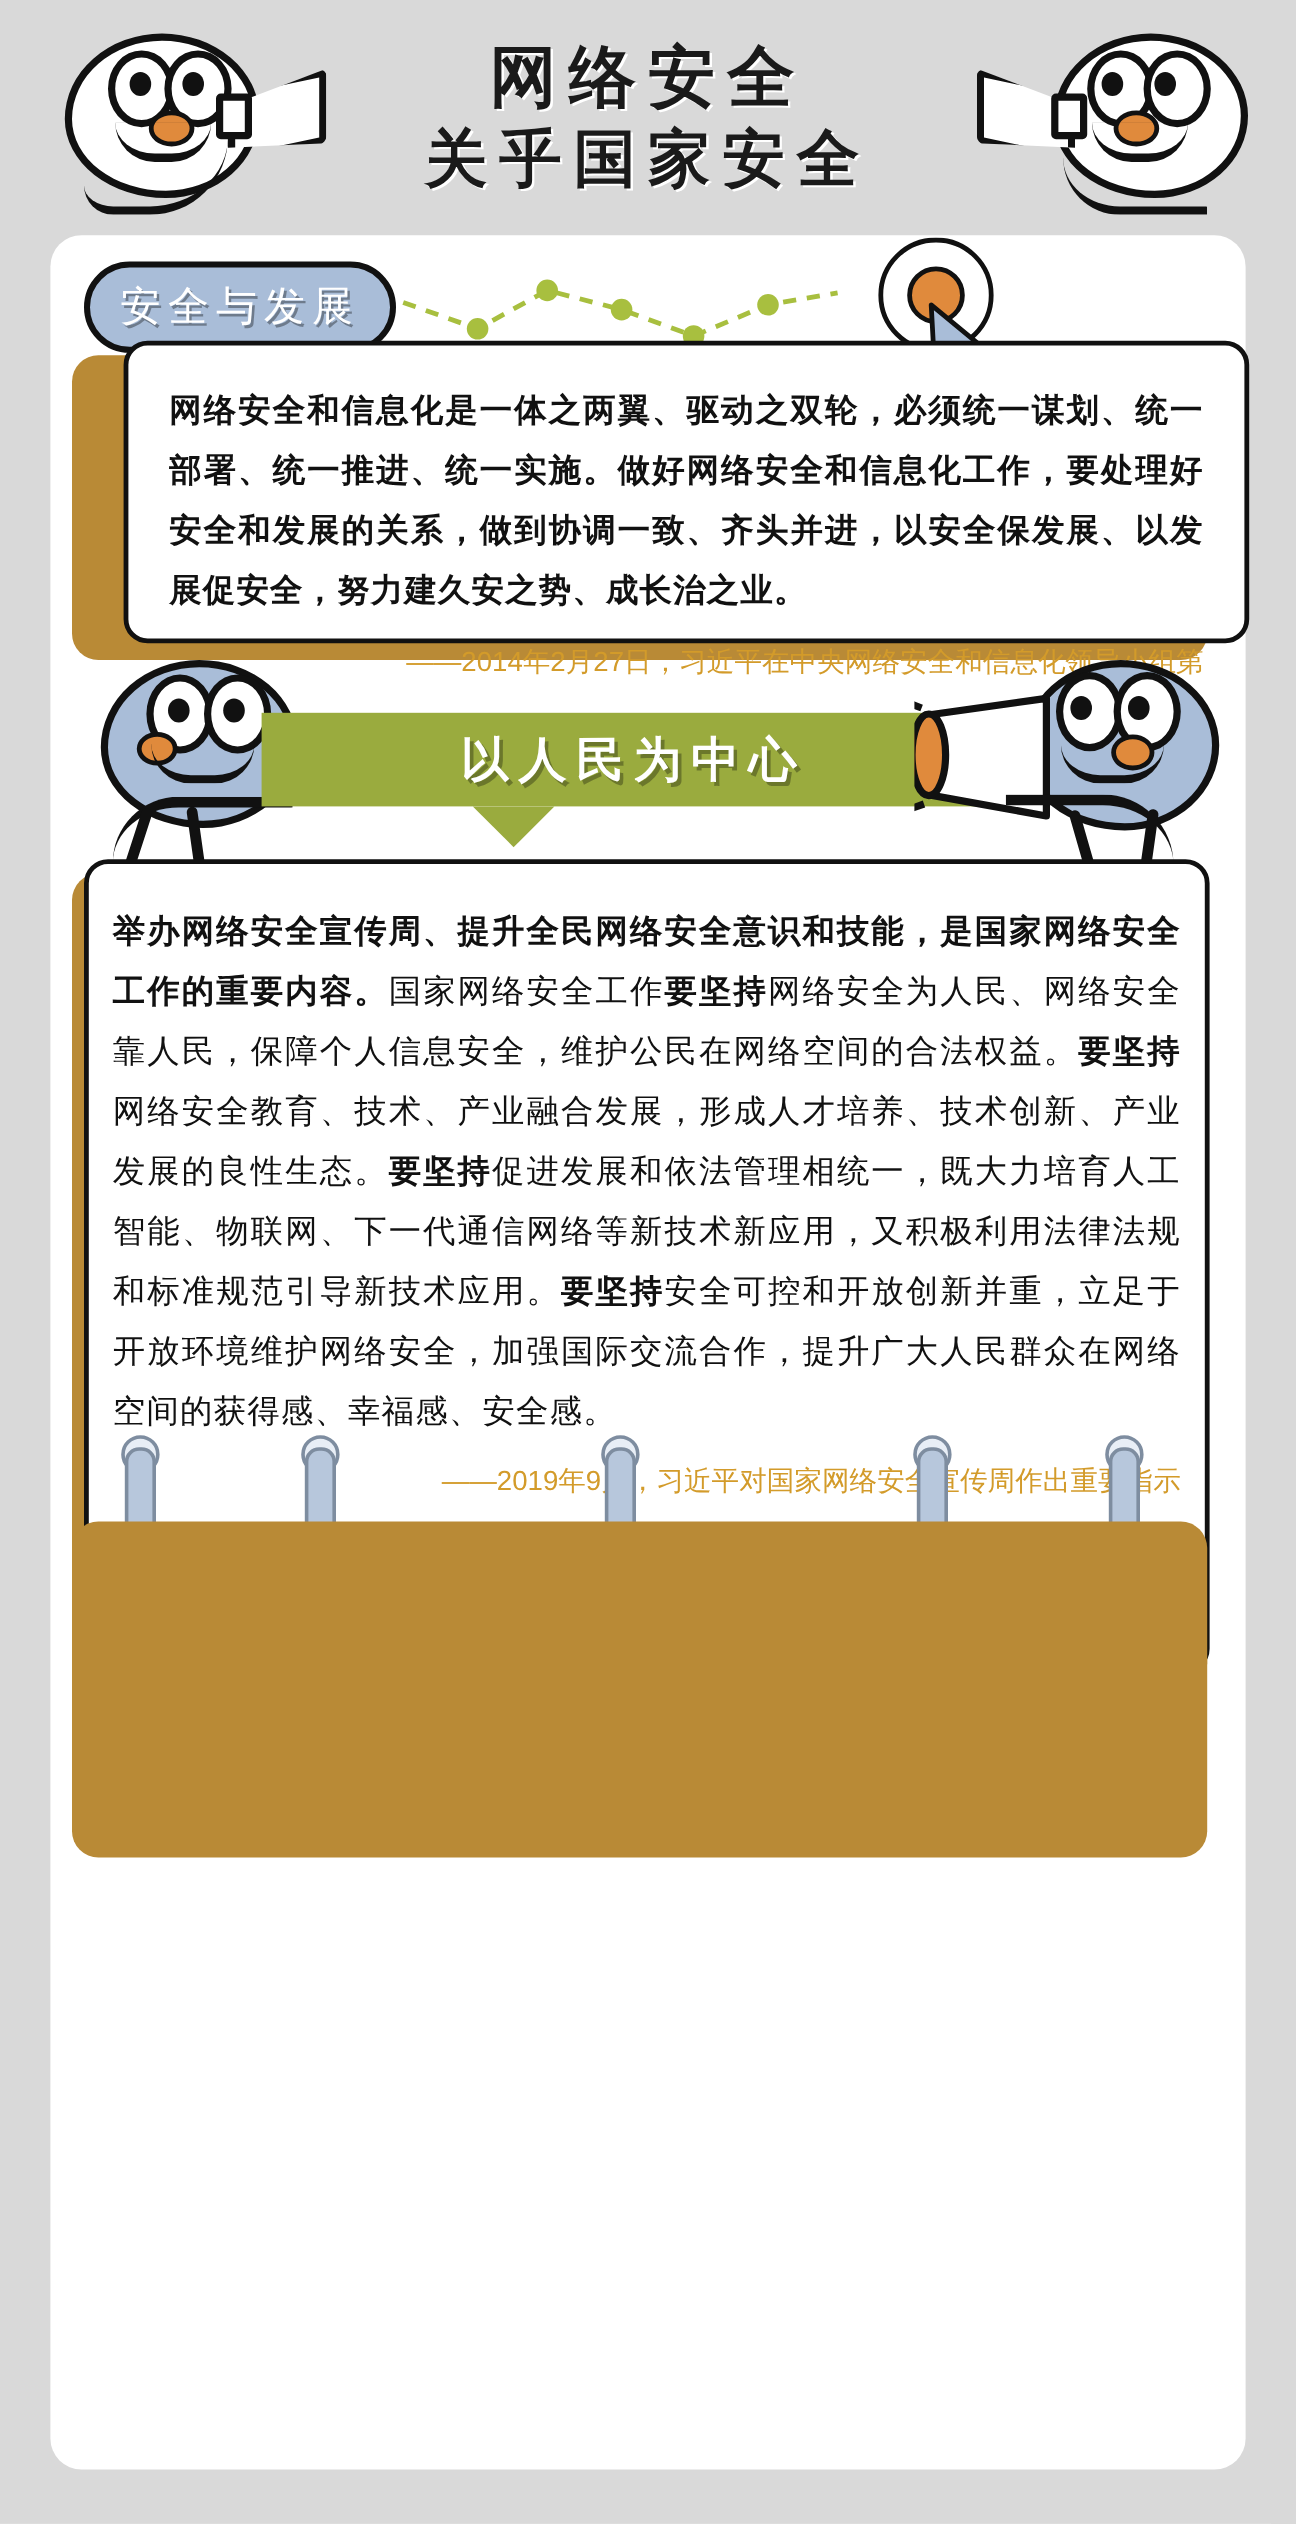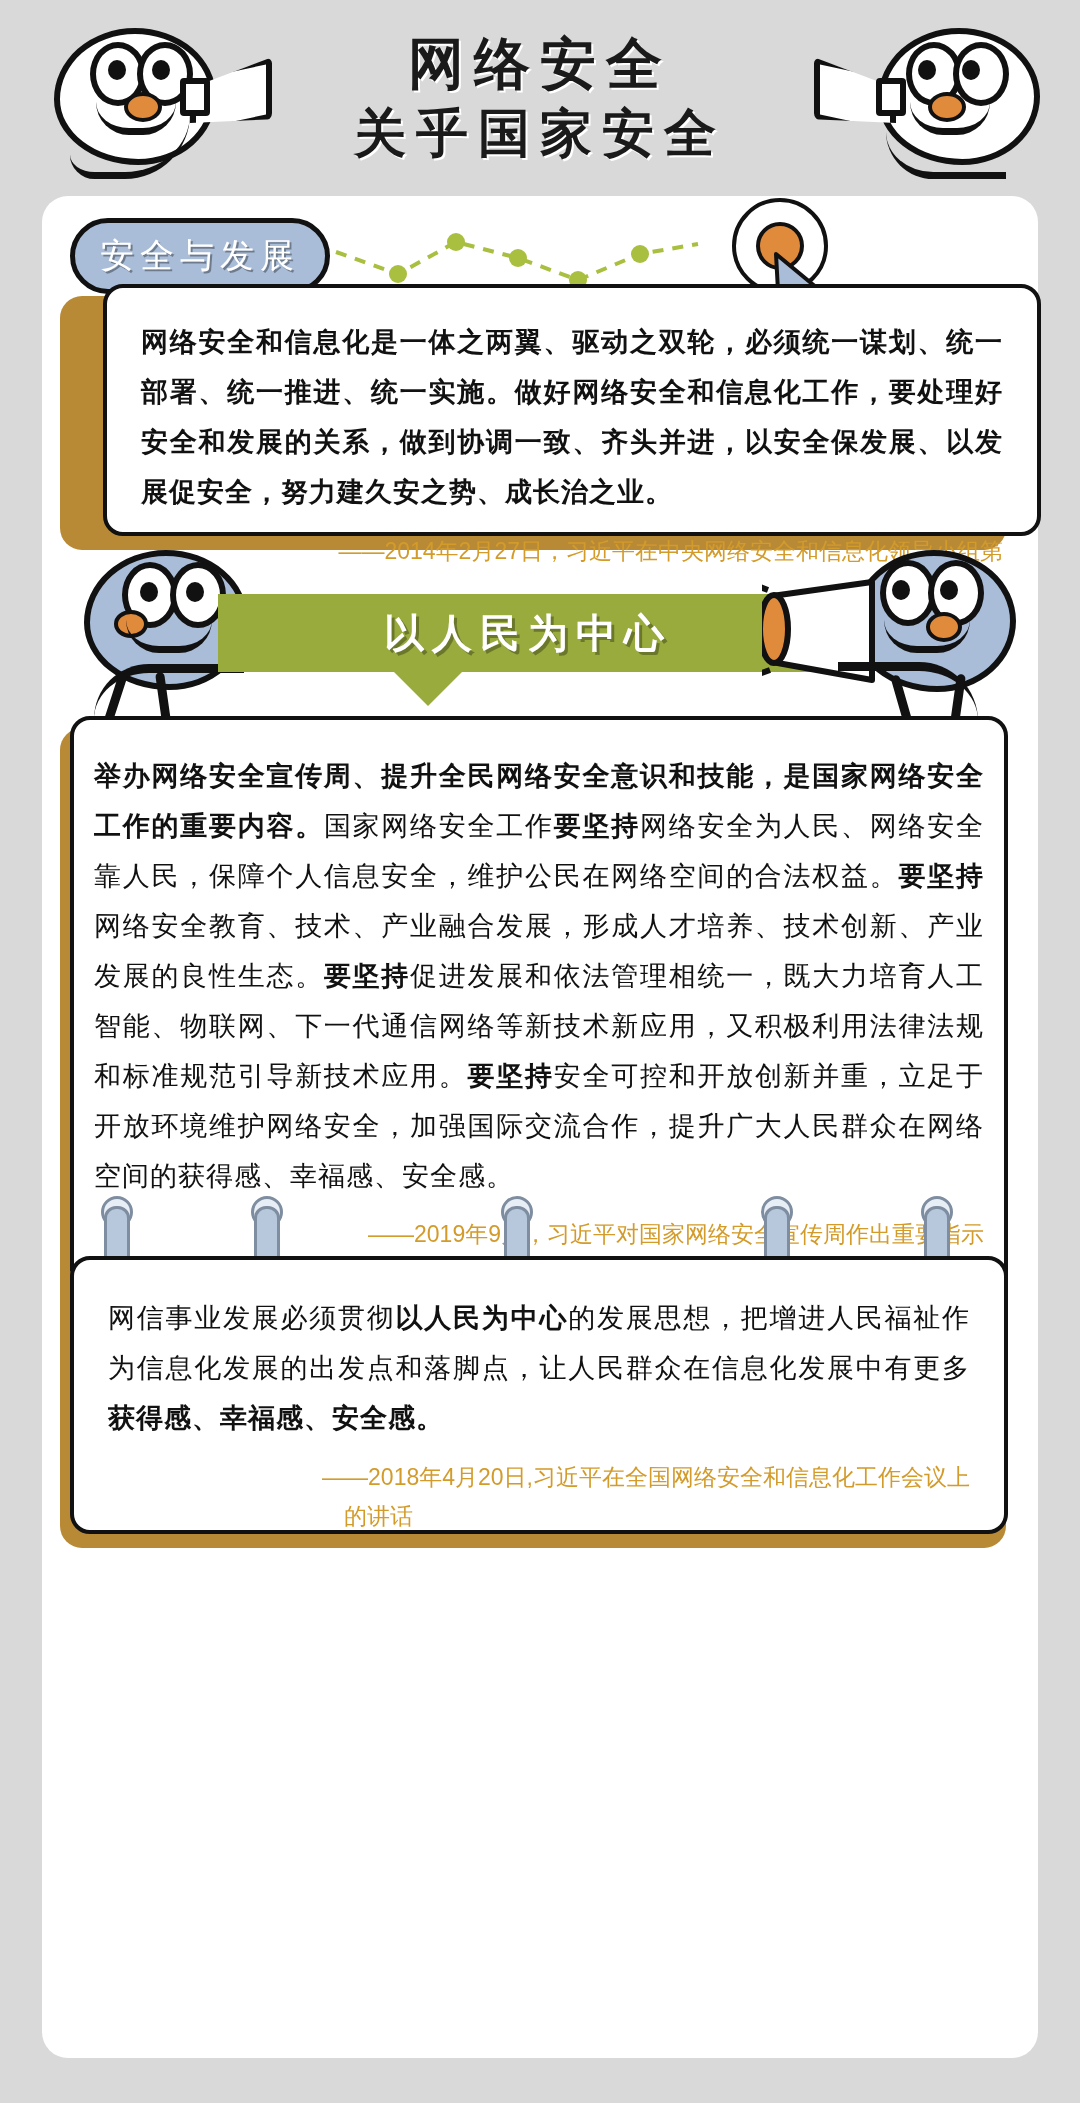--- a/index.html
+++ b/index.html
@@ -300,24 +300,15 @@
     <div class="pin-top" style="left:209px;top:1000px;"></div>
     <div class="pin" style="left:212px;top:1010px;height:78px;"></div>
     <div class="pin-top" style="left:459px;top:1000px;"></div>
     <div class="pin" style="left:462px;top:1010px;height:78px;"></div>
     <div class="pin-top" style="left:719px;top:1000px;"></div>
     <div class="pin" style="left:722px;top:1010px;height:78px;"></div>
     <div class="pin-top" style="left:879px;top:1000px;"></div>
     <div class="pin" style="left:882px;top:1010px;height:78px;"></div>
 
     <div class="qshadow" style="left:18px;top:1072px;width:946px;height:280px;"></div>
-    <div class="qbox" style="left:28px;top:1060px;width:938px;height:278px;padding:34px 34px;">
-      <div class="qbody">
-        <span>网信事业发展必须贯彻</span><b>以人民为中心</b><span>的发展思想，把增进人民福祉作为信息化发展的出发点和落脚点，让人民群众在信息化发展中有更多</span><b>获得感、幸福感、安全感。</b>
-      </div>
-      <div class="qsrc">
-        <span class="ind">——2018年4月20日,习近平在全国网络安全和信息化工作会议上</span>
-        <span class="ind" style="text-align:left;padding-left:236px;">的讲话</span>
-      </div>
-    </div>
 
   </div>
 </div>
 
 </body></html>

